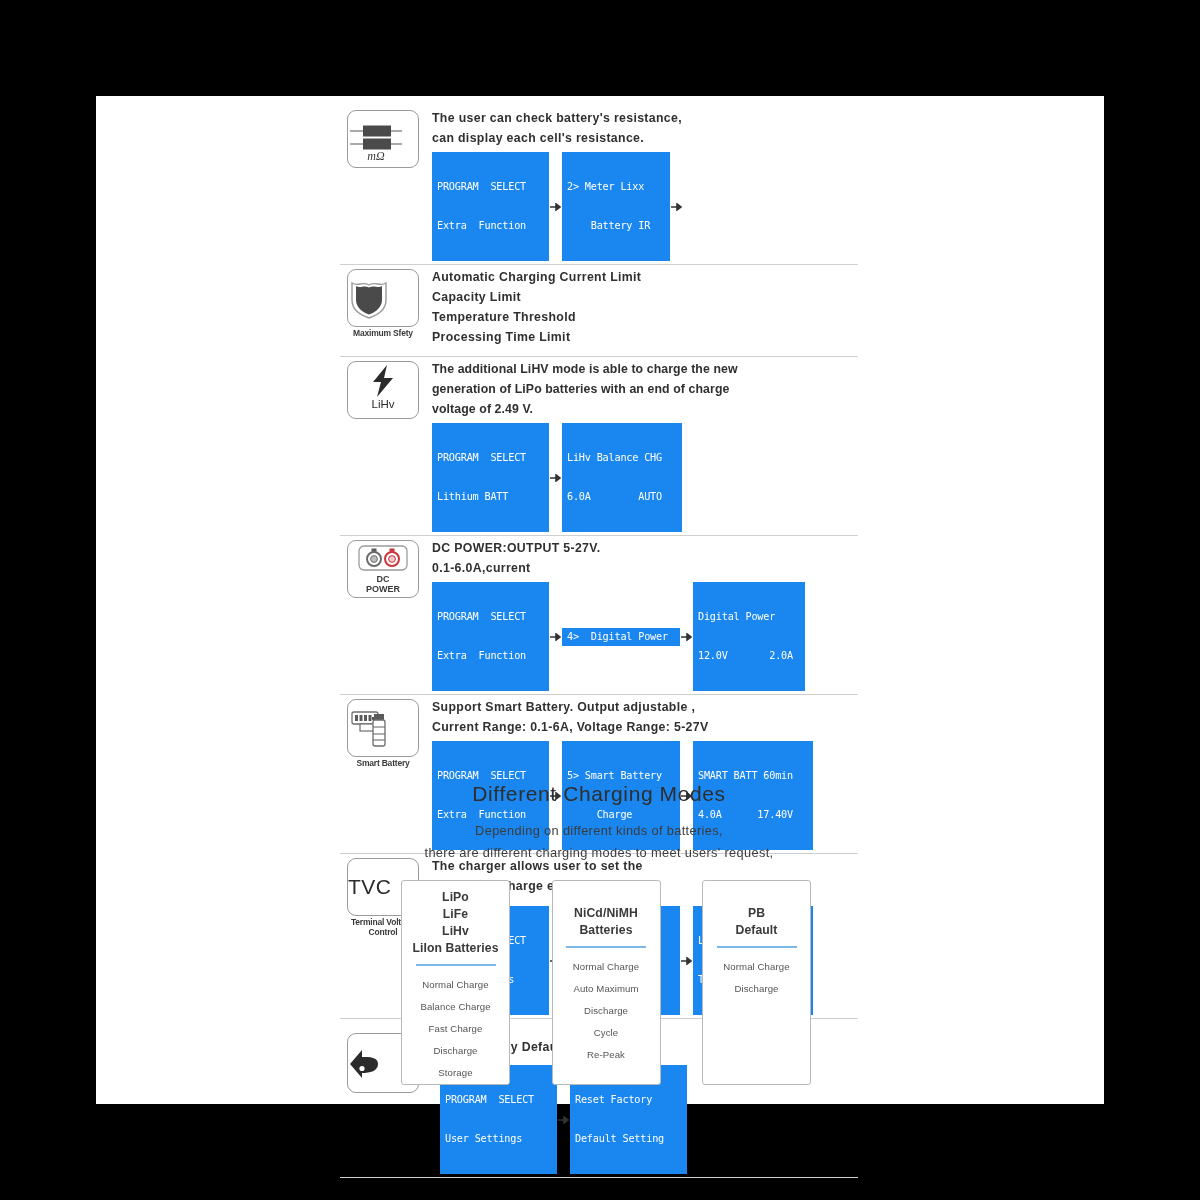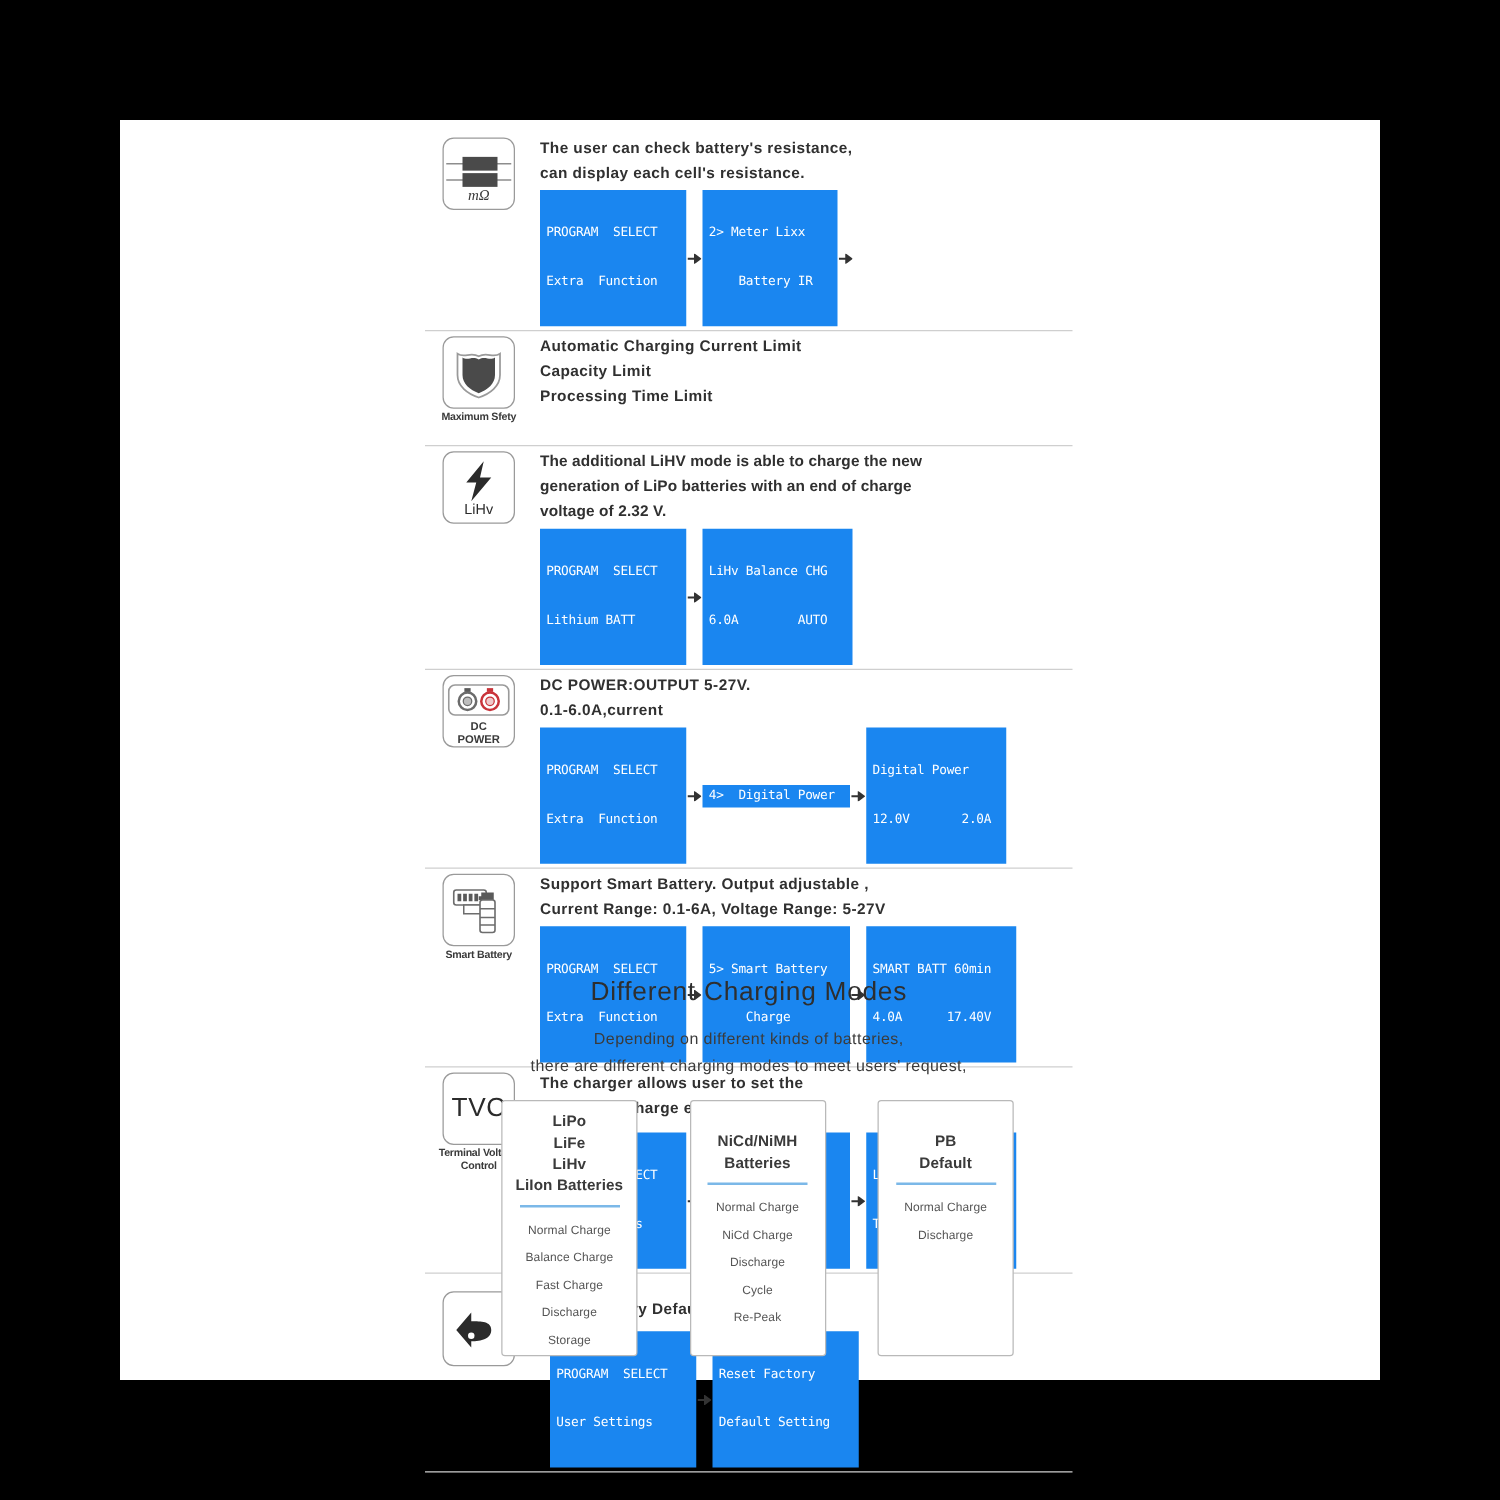--- a/index.html
+++ b/index.html
@@ -35,27 +35,27 @@
 
   .icon-col {
     width: 86px;
     flex: 0 0 86px;
     display: flex;
     flex-direction: column;
     align-items: center;
     padding-top: 4px;
   }
   .icon-box {
-    width: 58px; height: 58px;
+    width: 72px; height: 58px;
     border: 1.6px solid #9a9a9a;
     border-radius: 9px;
     box-sizing: border-box;
     display: flex;
     align-items: center;
-    justify-content: center;
+    justify-content: flex-start;
     background: #fff;
     position: relative;
   }
   .icon-cap {
     font-size: 8.5px;
     color: #3a3a3a;
     font-weight: bold;
     text-align: center;
     line-height: 10px;
     margin-top: 1px;
@@ -231,38 +231,39 @@
           <svg class="art" width="42" height="44" viewBox="0 0 42 44">
             <path d="M4 7 C10 11 14 5 21 9 C28 5 32 11 38 7 L38 24 C38 33 30 39 21 42 C12 39 4 33 4 24 Z" fill="#ffffff" stroke="#9a9a9a" stroke-width="1.4"></path>
             <path d="M8 10 C12.5 13 15.5 8.5 21 11.6 C26.5 8.5 29.5 13 34 10 L34 24 C34 31 28 36 21 38.5 C14 36 8 31 8 24 Z" fill="#4a4a4a"></path>
           </svg>
         </div>
         <div class="icon-cap">Maximum Sfety</div>
       </div>
       <div class="body-col">
         <div class="desc">Automatic Charging Current Limit</div>
         <div class="desc">Capacity Limit</div>
+        <div class="desc">Temperature Threshold</div>
         <div class="desc">Processing Time Limit</div>
       </div>
     </div>
 
     <div class="frow" style="min-height:88px;">
       <div class="icon-col">
         <div class="icon-box" style="flex-direction:column;">
           <svg class="art" width="30" height="34" viewBox="0 0 30 34" style="margin-top:2px;">
             <path d="M19 1 L5 18 L13 18 L9 33 L25 14 L16 14 Z" fill="#2b2b2b"></path>
           </svg>
           <div style="font-size:11.5px;color:#2b2b2b;line-height:13px;">LiHv</div>
         </div>
         <div class="icon-cap"></div>
       </div>
       <div class="body-col">
         <div class="desc tight">The additional LiHV mode is able to charge the new</div>
         <div class="desc tight">generation of LiPo batteries with an end of charge</div>
-        <div class="desc tight">voltage of 2.32 V.</div>
+        <div class="desc tight">voltage of 2.49 V.</div>
         <div class="lcdrow">
           <div class="lcd" style="width:117px;">
             <span class="l">PROGRAM  SELECT</span>
             <span class="l">Lithium BATT</span>
           </div>
           <div class="arrow">
             <svg width="11" height="8" viewBox="0 0 11 8">
                 <path d="M0 4 L7 4 M6 1 L10 4 L6 7 Z" stroke="#333" stroke-width="1.6" fill="#333"></path>
               </svg>
           </div>
@@ -459,21 +460,21 @@
       <div class="card-item">Fast Charge</div>
       <div class="card-item">Discharge</div>
       <div class="card-item">Storage</div>
     </div>
 
     <div class="card c2">
       <div class="card-title">NiCd/NiMH</div>
       <div class="card-title">Batteries</div>
       <div class="card-rule"></div>
       <div class="card-item">Normal Charge</div>
-      <div class="card-item">NiCd Charge</div>
+      <div class="card-item">Auto Maximum</div>
       <div class="card-item">Discharge</div>
       <div class="card-item">Cycle</div>
       <div class="card-item">Re-Peak</div>
     </div>
 
     <div class="card c3">
       <div class="card-title">PB</div>
       <div class="card-title">Default</div>
       <div class="card-rule"></div>
       <div class="card-item">Normal Charge</div>

